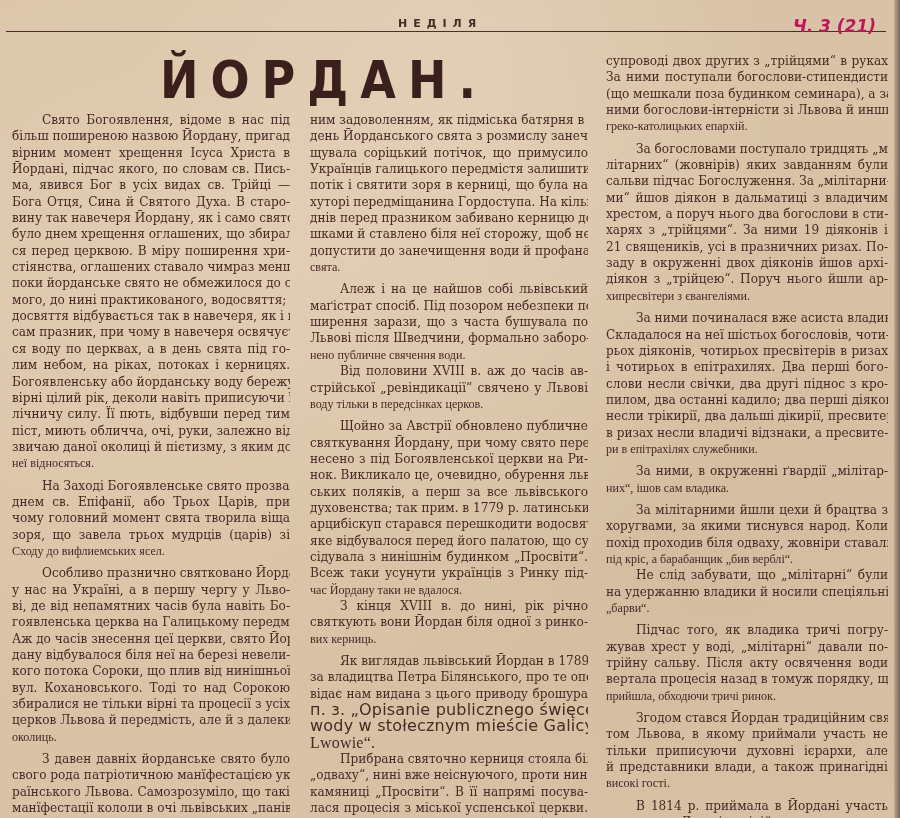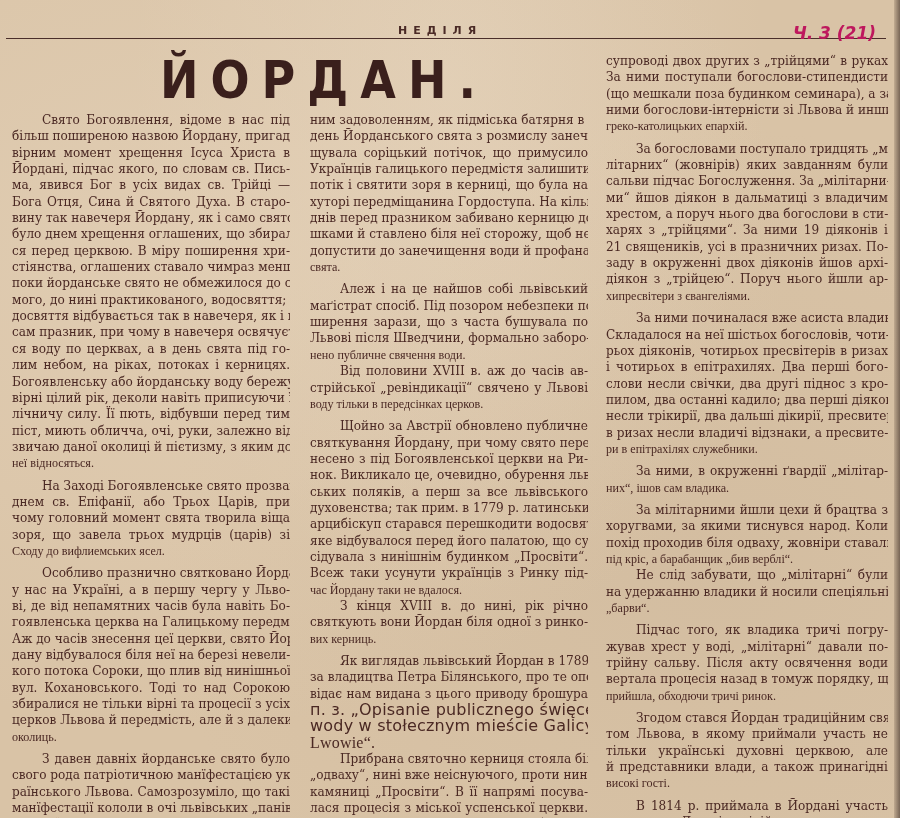--- a/index.html
+++ b/index.html
@@ -9,21 +9,21 @@
     background-image:
       radial-gradient(ellipse at 20% 30%, rgba(230,212,188,0.55), transparent 60%),
       radial-gradient(ellipse at 80% 70%, rgba(200,178,150,0.35), transparent 55%),
       radial-gradient(ellipse at 50% 10%, rgba(235,220,200,0.4), transparent 50%);
     font-family: "DejaVu Serif", "Liberation Serif", serif;
     color: #3e2320;
     position: relative;
   }
   .page { position: absolute; left: 0; top: 0; width: 900px; height: 818px; }
   .masthead {
-    position: absolute; left: 6px; top: 24px; width: 880px; height: 14px;
+    position: absolute; left: 6px; top: 17px; width: 880px; height: 14px;
     border-bottom: 1.5px solid #4a2e2a;
   }
   .masthead-title {
     position: absolute; left: 392px; top: 0px;
     font-family: "DejaVu Sans", "Liberation Sans", sans-serif;
     font-weight: bold; font-size: 11px; letter-spacing: 6px; color: #4a2a26;
   }
   .issue-no {
     position: absolute; right: 10px; top: -1px;
     font-family: "DejaVu Sans", "Liberation Sans", sans-serif;
@@ -201,21 +201,21 @@
       <span class="line last">„барви“.</span>
       <span class="gap"></span>
       <span class="line ind">Підчас того, як владика тричі погру-</span>
       <span class="line">жував хрест у воді, „мілітарні“ давали по-</span>
       <span class="line">трійну сальву. Після акту освячення води</span>
       <span class="line">вертала процесія назад в томуж порядку, що</span>
       <span class="line last">прийшла, обходючи тричі ринок.</span>
       <span class="gap"></span>
       <span class="line ind">Згодом стався Йордан традиційним свя-</span>
       <span class="line">том Львова, в якому приймали участь не</span>
-      <span class="line">тільки українські духовні церквою, але</span>
+      <span class="line">тільки приписуючи духовні ієрархи, але</span>
       <span class="line">й представники влади, а також принагідні</span>
       <span class="line last">високі гості.</span>
       <span class="gap"></span>
       <span class="line ind">В 1814 р. приймала в Йордані участь</span>
       <span class="line">гостюоча у Львові сицілійська королева, доч-</span>
     </div>
 
   <div class="rightedge"></div>
 </div>
 

